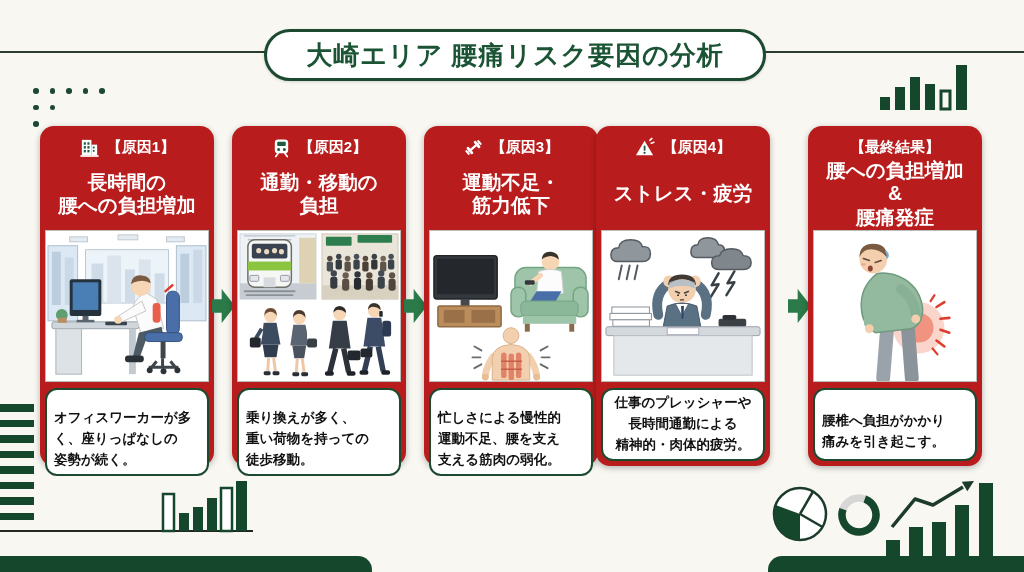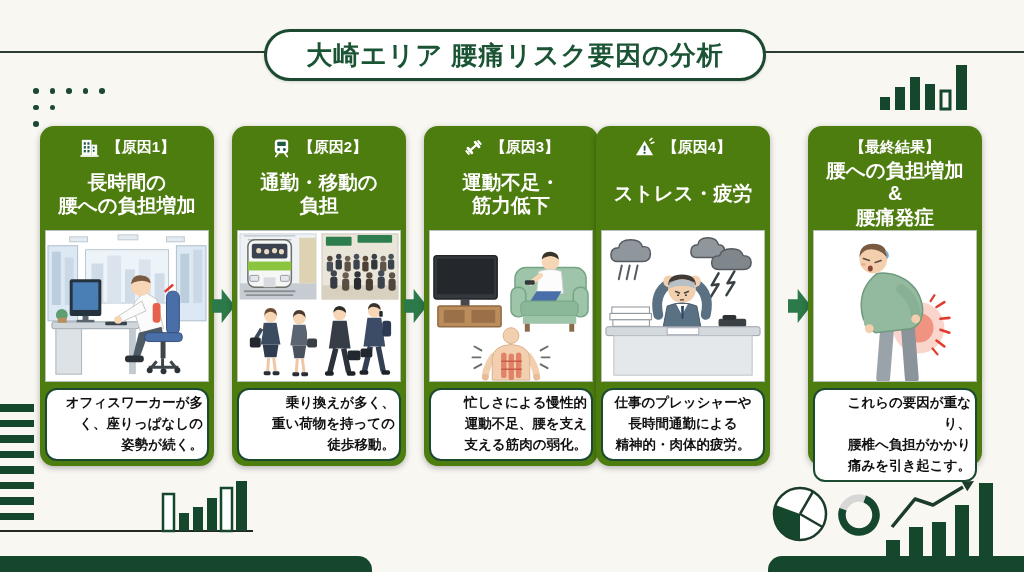--- a/index.html
+++ b/index.html
@@ -8,34 +8,34 @@
   
   .top-line{position:absolute;left:0;top:51px;width:1024px;height:2px;background:#2c3b32;}
   .title-pill{position:absolute;left:264px;top:29px;width:496px;height:46px;background:#fff;
               border:3px solid #1c4a31;border-radius:28px;display:flex;align-items:center;justify-content:center;
               font-size:26px;font-weight:bold;color:#1b5434;letter-spacing:1px;box-shadow:0 1px 3px rgba(0,0,0,.15);text-align:right;}
   
   .dots{position:absolute;left:33px;top:88px;}
   .dots .drow{display:flex;gap:11px;margin-bottom:11px;}
   .dot{width:5.5px;height:5.5px;border-radius:50%;background:#1c4a31;}
   
-  .card{position:absolute;top:126px;width:174px;height:340px;background:#4d7c0f;border-radius:14px;
+  .card{position:absolute;top:126px;width:174px;height:340px;background:#b91c1c;border-radius:14px;
         box-shadow:0 2px 6px rgba(0,0,0,.28);display:flex;flex-direction:column;}
   .card-head{height:104px;display:flex;flex-direction:column;flex-shrink:0;}
   .label-row{display:flex;align-items:center;justify-content:center;gap:7px;margin-top:10px;height:22px;
              color:#fff;font-weight:bold;font-size:15px;}
   .hicon{width:21px;height:21px;display:inline-flex;}
   .hicon svg{width:100%;height:100%;}
   .card-title{flex:1;display:flex;flex-direction:column;align-items:center;justify-content:center;
               color:#fff;font-weight:bold;font-size:19.5px;line-height:1.2;text-align:center;}
   .illus{margin:0 5px;height:150px;background:#fff;border:1px solid #b9beba;overflow:hidden;flex-shrink:0;}
   .illus svg{width:100%;height:100%;display:block;}
   .desc{flex:1;margin:6px 5px 5px;background:#fff;border:2.5px solid #1c4a31;border-radius:12px;
-        padding:3px 4px 3px 7px;display:flex;flex-direction:column;justify-content:center;
-        font-size:13.5px;font-weight:bold;color:#111;line-height:1.55;text-align:right;}
+        padding:18px 4px 3px 7px;display:flex;flex-direction:column;justify-content:center;
+        font-size:13.5px;font-weight:bold;color:#111;line-height:1.55;text-align:left;}
   .desc.center{text-align:center;padding:3px 4px;}
   .flow-arrow{position:absolute;top:289px;width:23px;height:34px;background:#2c7a4a;
               clip-path:polygon(0 30%,42% 30%,42% 0,100% 50%,42% 100%,42% 70%,0 70%);}
   
   .deco{position:absolute;}
   .stripes{position:absolute;left:0;top:404px;}
   .stripe{width:34px;height:7.5px;background:#15472c;margin-bottom:8px;}
   .bottom-bar-left{position:absolute;left:0;top:556px;width:372px;height:16px;background:#15472c;border-radius:0 14px 0 0;}
   .bottom-bar-right{position:absolute;left:768px;top:556px;width:256px;height:16px;background:#15472c;border-radius:14px 0 0 0;}
 </style>
@@ -436,21 +436,20 @@
         <path d="M46 26 Q46 12 60 12 Q74 12 74 26 Q66 16 54 18 Q48 20 46 26" fill="#7a5a40"></path>
         <path d="M50 27 l6 2 M68 29 l-6 2" stroke="#5a4a3c" stroke-width="1.6" stroke-linecap="round"></path>
         <ellipse cx="57" cy="37" rx="2.5" ry="3" fill="#8c4438"></ellipse>
         <ellipse cx="50" cy="33" rx="2.5" ry="1.5" fill="#eda28c" opacity="0.8"></ellipse>
         <path d="M73 20 q3 3 1 6" stroke="#7ab0d4" stroke-width="2" fill="none" stroke-linecap="round"></path>
         <path d="M124 76 l8 -5 M128 88 l9 -1 M128 99 l9 3 M124 110 l8 6" stroke="#e03c2d" stroke-width="2.6" stroke-linecap="round"></path>
         <path d="M118 70 l4 -6 M120 118 l5 6" stroke="#e03c2d" stroke-width="2.2" stroke-linecap="round"></path>
       </svg>
     </div>
     <div class="desc">
-      <div>これらの要因が重なり、</div>
       <div>腰椎へ負担がかかり</div>
       <div>痛みを引き起こす。</div>
     </div>
   </div>
 
   <div class="stripes">
     <div class="stripe"></div>
       <div class="stripe"></div>
       <div class="stripe"></div>
       <div class="stripe"></div>

